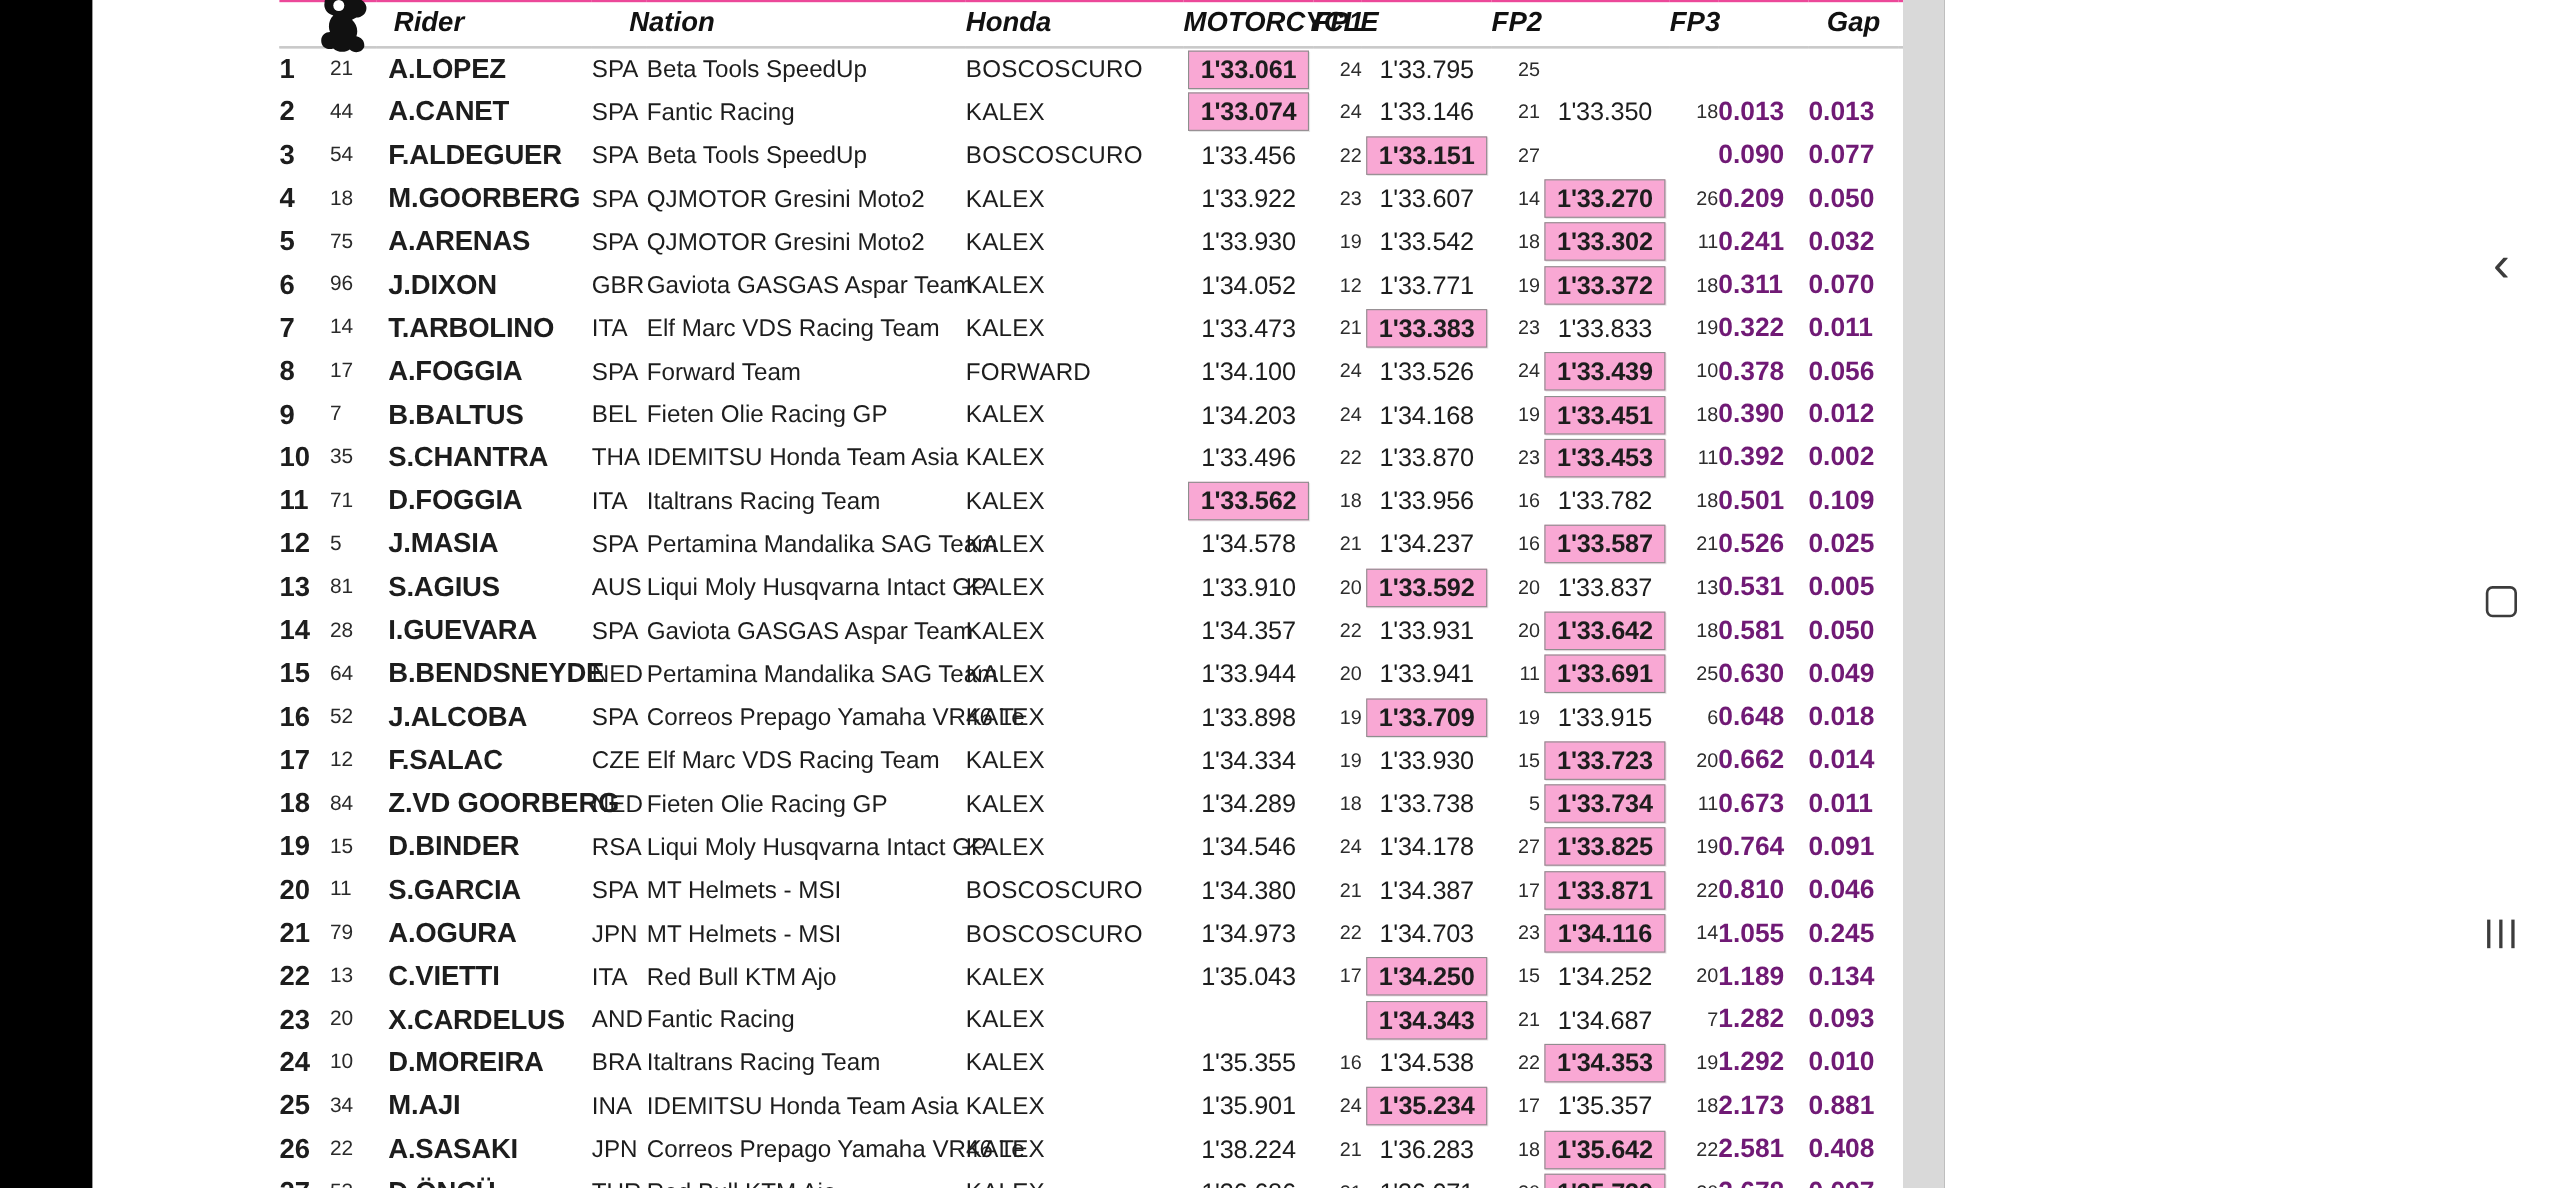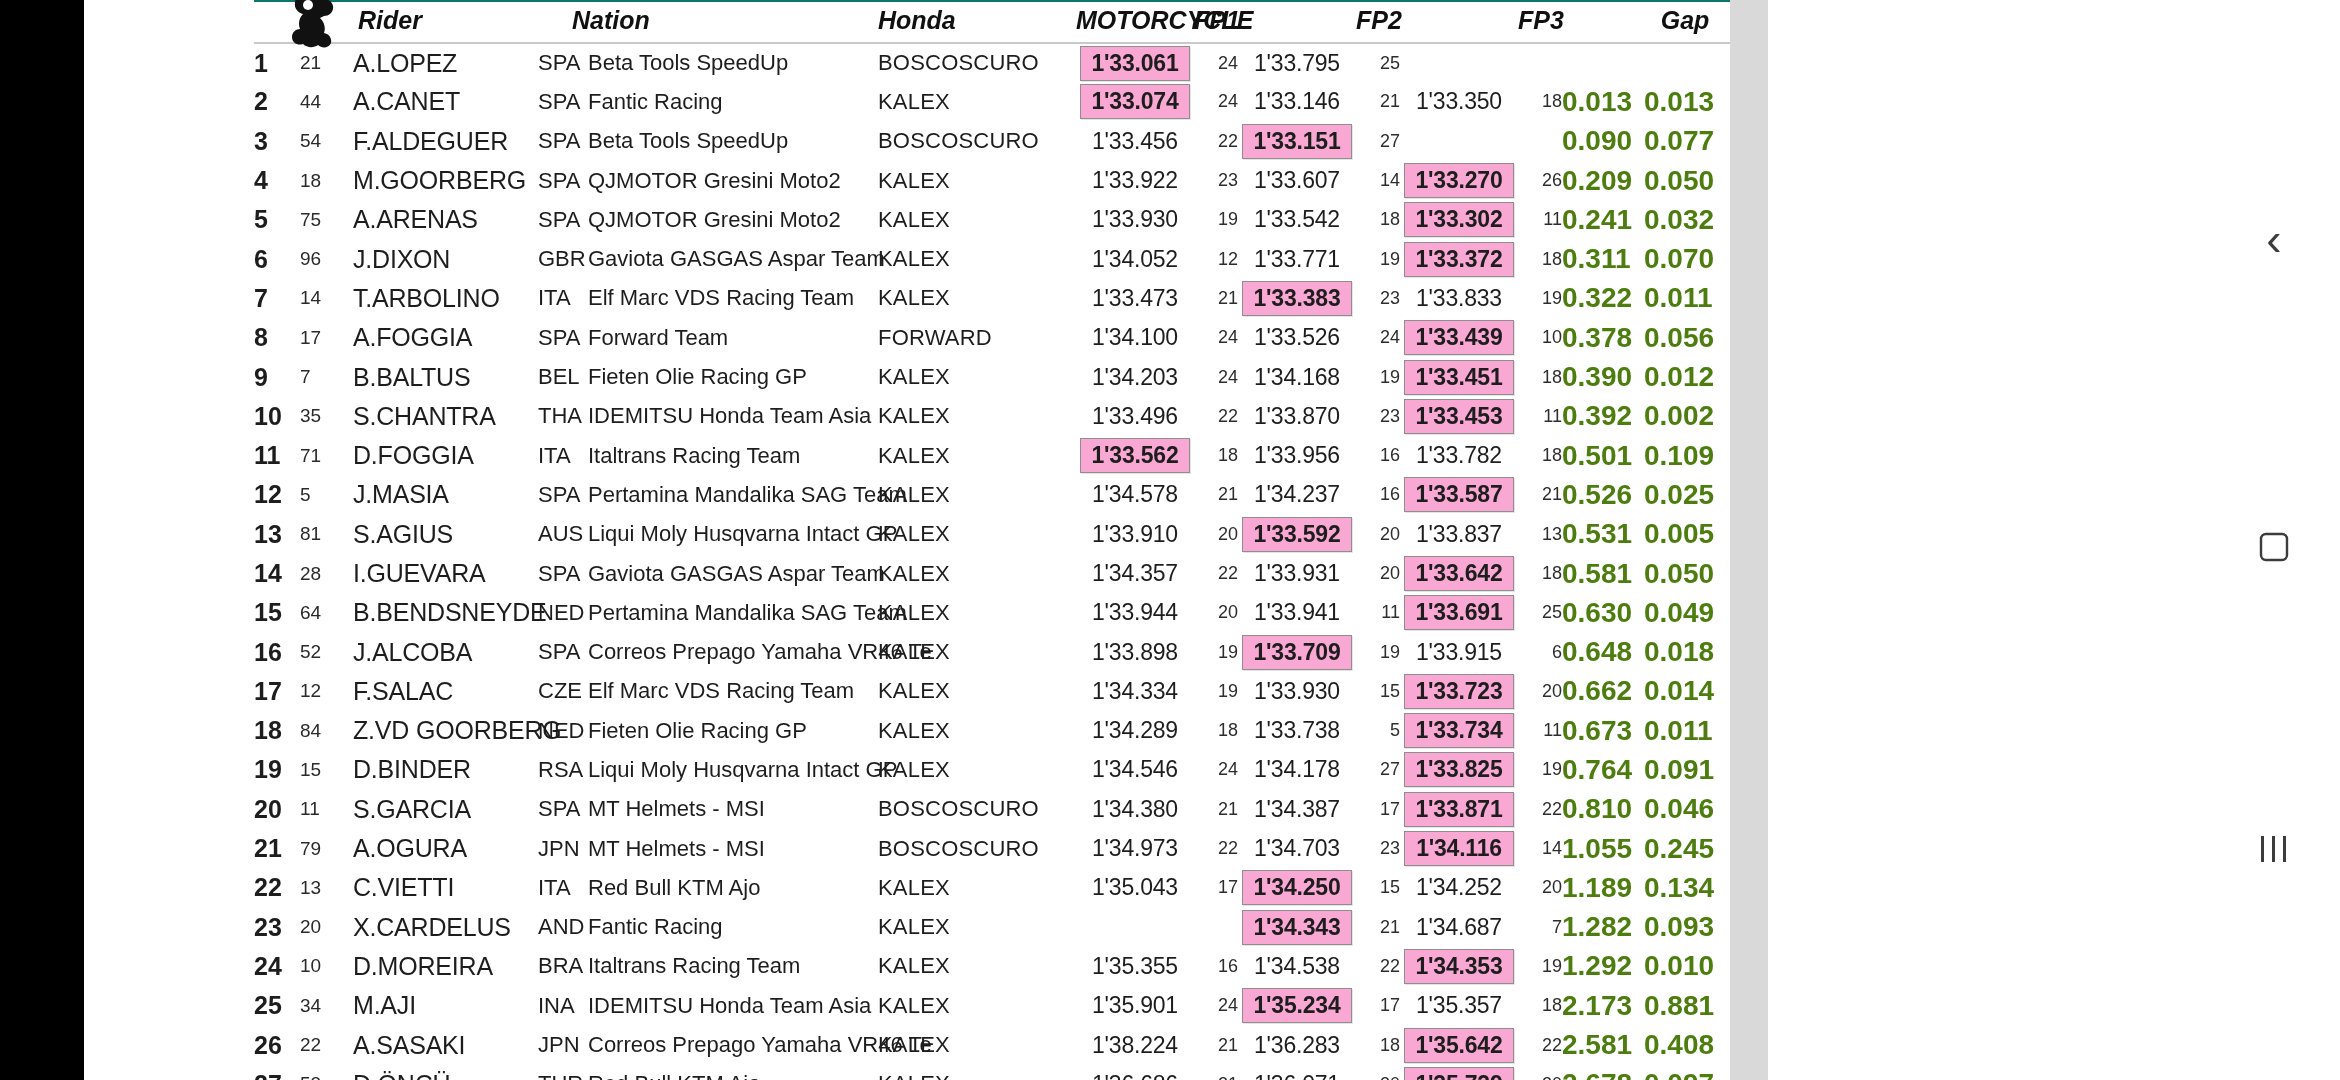--- a/index.html
+++ b/index.html
@@ -60,21 +60,21 @@
     font-size: 23px;
     color: #1d1d1d;
   }
   table.results thead th {
     font-style: italic;
     font-weight: bold;
     font-size: 25px;
     padding: 0 0 7px 0;
     color: #111;
     border-bottom: 2px solid #c9c9c9;
-    border-top: 2px solid #0f766e;
+    border-top: 2px solid #ec4899;
     height: 42px;
     vertical-align: bottom;
     background: #fff;
   }
   table.results tbody td {
     height: 39.3px;
     padding: 0;
     vertical-align: middle;
     white-space: nowrap;
   }
@@ -90,27 +90,27 @@
   .c-l1   { width: 44px;  }
   .c-fp2  { width: 118px; }
   .c-l2   { width: 44px;  }
   .c-fp3  { width: 118px; }
   .c-l3   { width: 44px;  }
   .c-gap1 { width: 82px;  text-align: right; }
   .c-gap2 { width: 82px;  text-align: right; padding-right: 6px !important; }
 
   .pos   { font-weight: bold; font-size: 25px; }
   .num   { font-size: 19px; font-weight: normal; color: #2a2a2a; }
-  .rider { font-weight: normal; font-size: 25px; letter-spacing: -0.2px; }
+  .rider { font-weight: bold; font-size: 25px; letter-spacing: -0.2px; }
   .nat   { font-size: 22px; }
   .team  { font-size: 22px; }
   .moto  { font-size: 22px; letter-spacing: 0.2px; }
 
   .lapc  { font-size: 18px; text-align: right; padding-right: 9px; color: #2d2d2d; }
-  .gap   { font-size: 28px; font-weight: bold; color: #4d7c0f; }
+  .gap   { font-size: 24px; font-weight: bold; color: #701a75; }
 
   
   .timewrap {
     display: block;
     text-align: center;
     font-size: 23px;
     padding: 3px 4px;
     margin: 0 4px;
     letter-spacing: -0.2px;
   }

